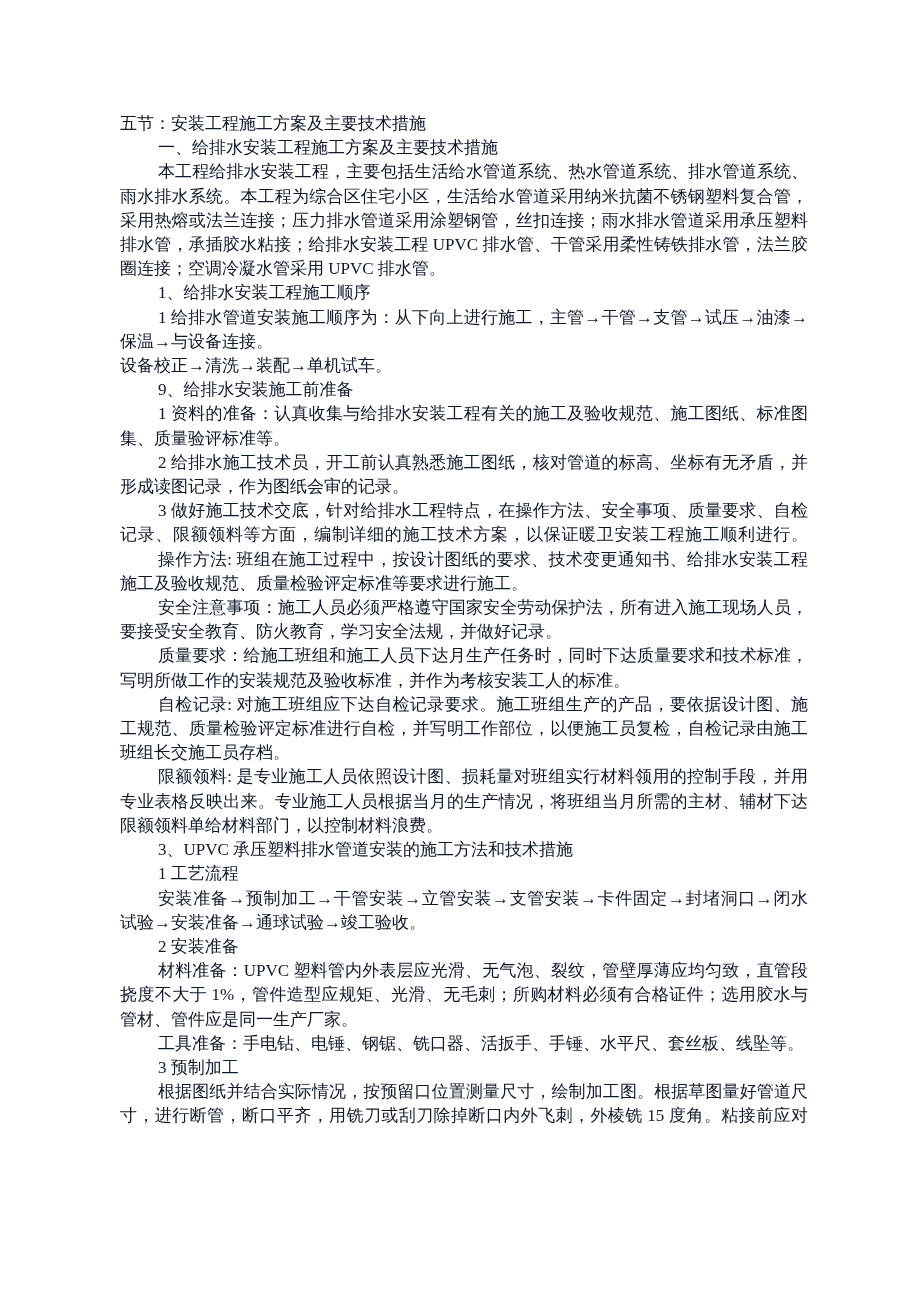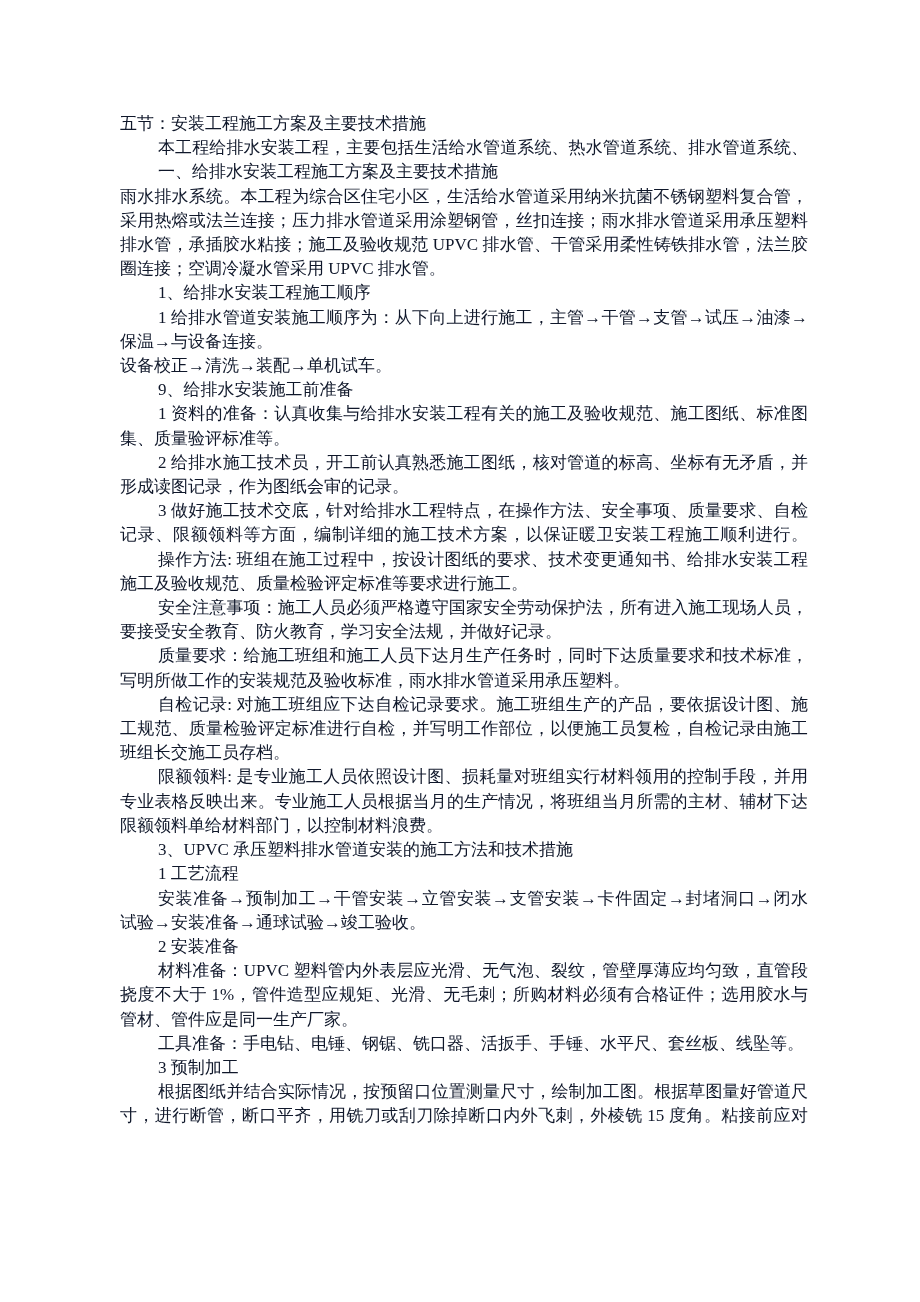--- a/index.html
+++ b/index.html
@@ -46,43 +46,43 @@
     text-align-last: justify;
     -moz-text-align-last: justify;
   }
 </style>
 </head>
 <body>
 
 <div class="page">
   <div class="text-block">
       <div class="line">五节：安装工程施工方案及主要技术措施</div>
+      <div class="line indent">一、给排水安装工程施工方案及主要技术措施</div>
       <div class="line indent just">本工程给排水安装工程，主要包括生活给水管道系统、热水管道系统、排水管道系统、</div>
-      <div class="line indent">一、给排水安装工程施工方案及主要技术措施</div>
       <div class="line just">雨水排水系统。本工程为综合区住宅小区，生活给水管道采用纳米抗菌不锈钢塑料复合管，</div>
       <div class="line just">采用热熔或法兰连接；压力排水管道采用涂塑钢管，丝扣连接；雨水排水管道采用承压塑料</div>
-      <div class="line just">排水管，承插胶水粘接；施工及验收规范 UPVC 排水管、干管采用柔性铸铁排水管，法兰胶</div>
+      <div class="line just">排水管，承插胶水粘接；给排水安装工程 UPVC 排水管、干管采用柔性铸铁排水管，法兰胶</div>
       <div class="line">圈连接；空调冷凝水管采用 UPVC 排水管。</div>
       <div class="line indent">1、给排水安装工程施工顺序</div>
       <div class="line indent just">1 给排水管道安装施工顺序为：从下向上进行施工，主管→干管→支管→试压→油漆→</div>
       <div class="line">保温→与设备连接。</div>
       <div class="line">设备校正→清洗→装配→单机试车。</div>
       <div class="line indent">9、给排水安装施工前准备</div>
       <div class="line indent just">1 资料的准备：认真收集与给排水安装工程有关的施工及验收规范、施工图纸、标准图</div>
       <div class="line">集、质量验评标准等。</div>
       <div class="line indent just">2 给排水施工技术员，开工前认真熟悉施工图纸，核对管道的标高、坐标有无矛盾，并</div>
       <div class="line">形成读图记录，作为图纸会审的记录。</div>
       <div class="line indent just">3 做好施工技术交底，针对给排水工程特点，在操作方法、安全事项、质量要求、自检</div>
       <div class="line just">记录、限额领料等方面，编制详细的施工技术方案，以保证暖卫安装工程施工顺利进行。</div>
       <div class="line indent just">操作方法: 班组在施工过程中，按设计图纸的要求、技术变更通知书、给排水安装工程</div>
       <div class="line">施工及验收规范、质量检验评定标准等要求进行施工。</div>
       <div class="line indent just">安全注意事项：施工人员必须严格遵守国家安全劳动保护法，所有进入施工现场人员，</div>
       <div class="line">要接受安全教育、防火教育，学习安全法规，并做好记录。</div>
       <div class="line indent just">质量要求：给施工班组和施工人员下达月生产任务时，同时下达质量要求和技术标准，</div>
-      <div class="line">写明所做工作的安装规范及验收标准，雨水排水管道采用承压塑料。</div>
+      <div class="line">写明所做工作的安装规范及验收标准，并作为考核安装工人的标准。</div>
       <div class="line indent just">自检记录: 对施工班组应下达自检记录要求。施工班组生产的产品，要依据设计图、施</div>
       <div class="line just">工规范、质量检验评定标准进行自检，并写明工作部位，以便施工员复检，自检记录由施工</div>
       <div class="line">班组长交施工员存档。</div>
       <div class="line indent just">限额领料: 是专业施工人员依照设计图、损耗量对班组实行材料领用的控制手段，并用</div>
       <div class="line just">专业表格反映出来。专业施工人员根据当月的生产情况，将班组当月所需的主材、辅材下达</div>
       <div class="line">限额领料单给材料部门，以控制材料浪费。</div>
       <div class="line indent">3、UPVC 承压塑料排水管道安装的施工方法和技术措施</div>
       <div class="line indent">1 工艺流程</div>
       <div class="line indent just">安装准备→预制加工→干管安装→立管安装→支管安装→卡件固定→封堵洞口→闭水</div>
       <div class="line">试验→安装准备→通球试验→竣工验收。</div>

